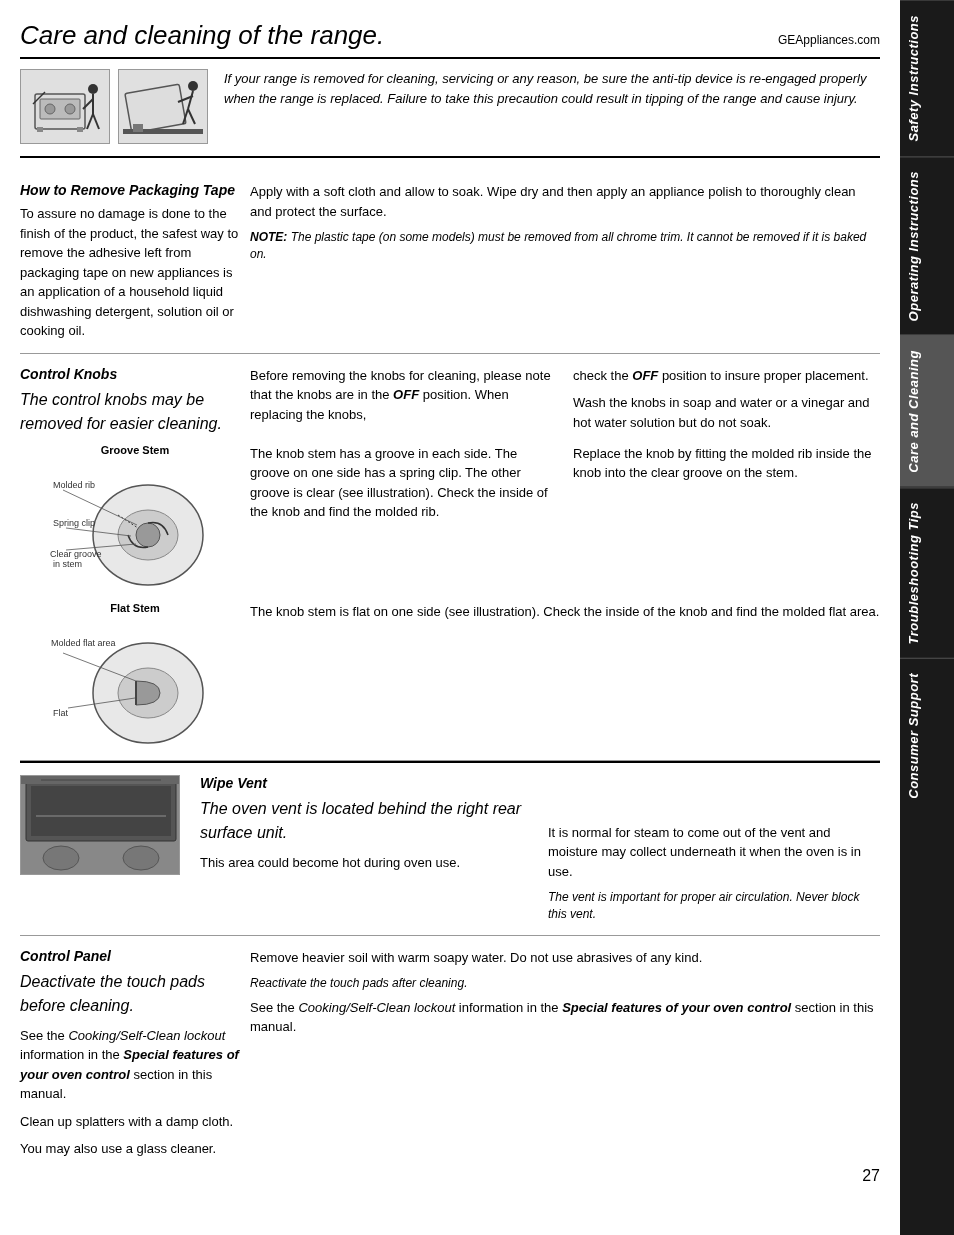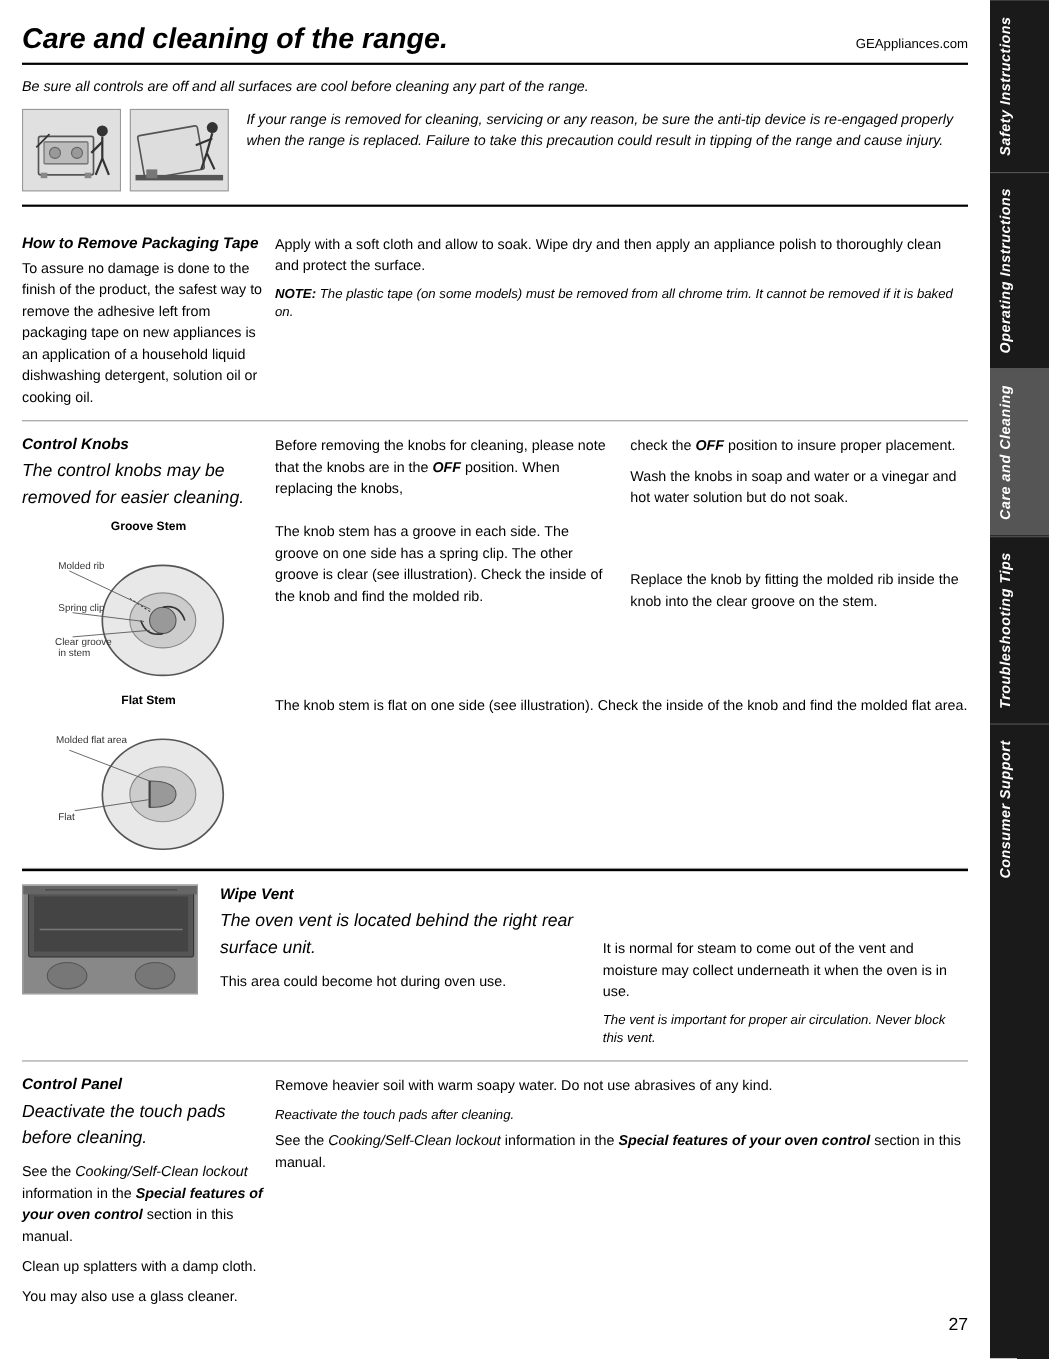--- a/index.html
+++ b/index.html
@@ -47,21 +47,21 @@
     .page-header {
       display: flex;
       justify-content: space-between;
       align-items: baseline;
       border-bottom: 2px solid #000;
       padding-bottom: 6px;
       margin-bottom: 10px;
     }
     .page-title {
       font-size: 26px;
-      font-weight: bold;
+      font-weight: normal;
       font-style: italic;
     }
     .ge-website {
       font-size: 12px;
     }
 
     
     .intro-italic {
       font-style: italic;
       font-size: 13px;
@@ -164,21 +164,20 @@
 </head>
 <body>
 
 <div class="main-content">
 
   <div class="page-header">
     <span class="page-title">Care and cleaning of the range.</span>
     <span class="ge-website">GEAppliances.com</span>
   </div>
 
-  <p class="intro-italic">Be sure all controls are off and all surfaces are cool before cleaning any part of the range.</p>
 
   <div class="top-section">
     <div class="top-images">
 
       <div class="appliance-img">
         <svg viewBox="0 0 80 65" xmlns="http://www.w3.org/2000/svg">
 
           <rect x="10" y="20" width="50" height="35" rx="2" fill="#ddd" stroke="#555" stroke-width="1.5"></rect>
           <rect x="15" y="25" width="40" height="20" rx="1" fill="#bbb" stroke="#666" stroke-width="1"></rect>
 
@@ -279,21 +278,21 @@
             <line x1="18" y1="90" x2="88" y2="84" stroke="#555" stroke-width="0.8"></line>
             <text x="2" y="97" font-size="9" fill="#333">Clear groove</text>
             <text x="5" y="107" font-size="9" fill="#333">in stem</text>
           </svg>
         </div>
       </div>
       <div style="flex:1; display:flex; gap:16px;">
         <div style="flex:1;">
           <p>The knob stem has a groove in each side. The groove on one side has a spring clip. The other groove is clear (see illustration). Check the inside of the knob and find the molded rib.</p>
         </div>
-        <div style="flex:1;margin-top:44px;">
+        <div style="flex:1;">
           <p>Replace the knob by fitting the molded rib inside the knob into the clear groove on the stem.</p>
         </div>
       </div>
     </div>
 
     <div style="display:flex; gap:0;">
       <div style="width:230px; flex-shrink:0; text-align:center;">
         <div class="stem-label">Flat Stem</div>
         <div style="position:relative; width:175px; height:130px; margin:0 auto;">
           <svg width="175" height="130" viewBox="0 0 175 130" xmlns="http://www.w3.org/2000/svg">

